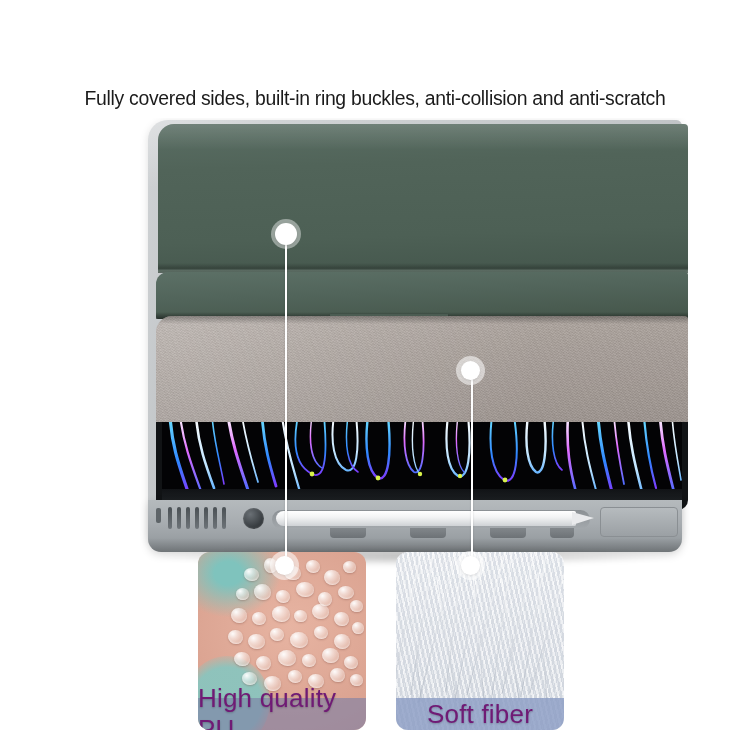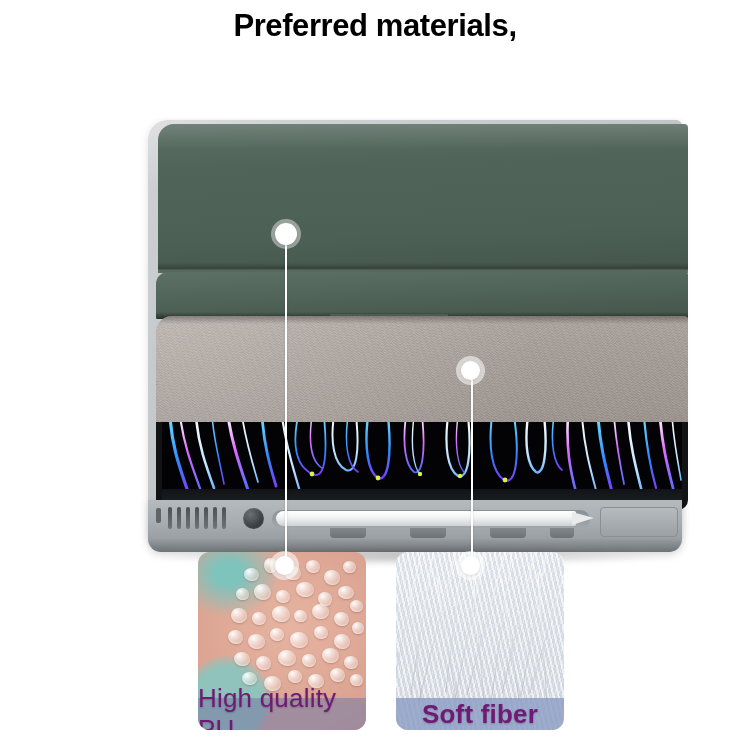--- a/index.html
+++ b/index.html
@@ -319,21 +319,21 @@
     height: 32px;
     display: flex;
     align-items: center;
     justify-content: center;
     font-size: 26px;
     color: #701a75;
     letter-spacing: .2px;
     text-shadow: 0 1px 2px rgba(0,0,0,.22);
   }
   .cap-pu  { background: rgba(124,127,166,0.62); }
-  .cap-fib { background: rgba(140,157,196,0.82); font-weight: bold; }
+  .cap-fib { background: rgba(140,157,196,0.82); }
 
   
   .leader {
     position: absolute;
     width: 2px;
     background: #ffffff;
     box-shadow: 0 0 2px rgba(0,0,0,.18);
   }
   .marker {
     position: absolute;
@@ -346,22 +346,22 @@
     width: 19px; height: 19px;
     box-shadow: 0 0 0 5px rgba(255,255,255,0.55), 0 1px 3px rgba(0,0,0,0.25);
   }
 </style>
 </head>
 <body>
 
 <div id="page">
 
   <div class="headline">
-    <span class="l1">Preferred materials,</span>
   </div>
+  <div class="subhead">Fully covered sides, built-in ring buckles, anti-collision and anti-scratch</div>
 
   <div id="stage">
 
     <div class="tpu-shell"></div>
 
     <div class="cover-main"></div>
     <div class="cover-crease"></div>
     <div class="cover-fold"></div>
 
     <div class="lining-notch"></div>

